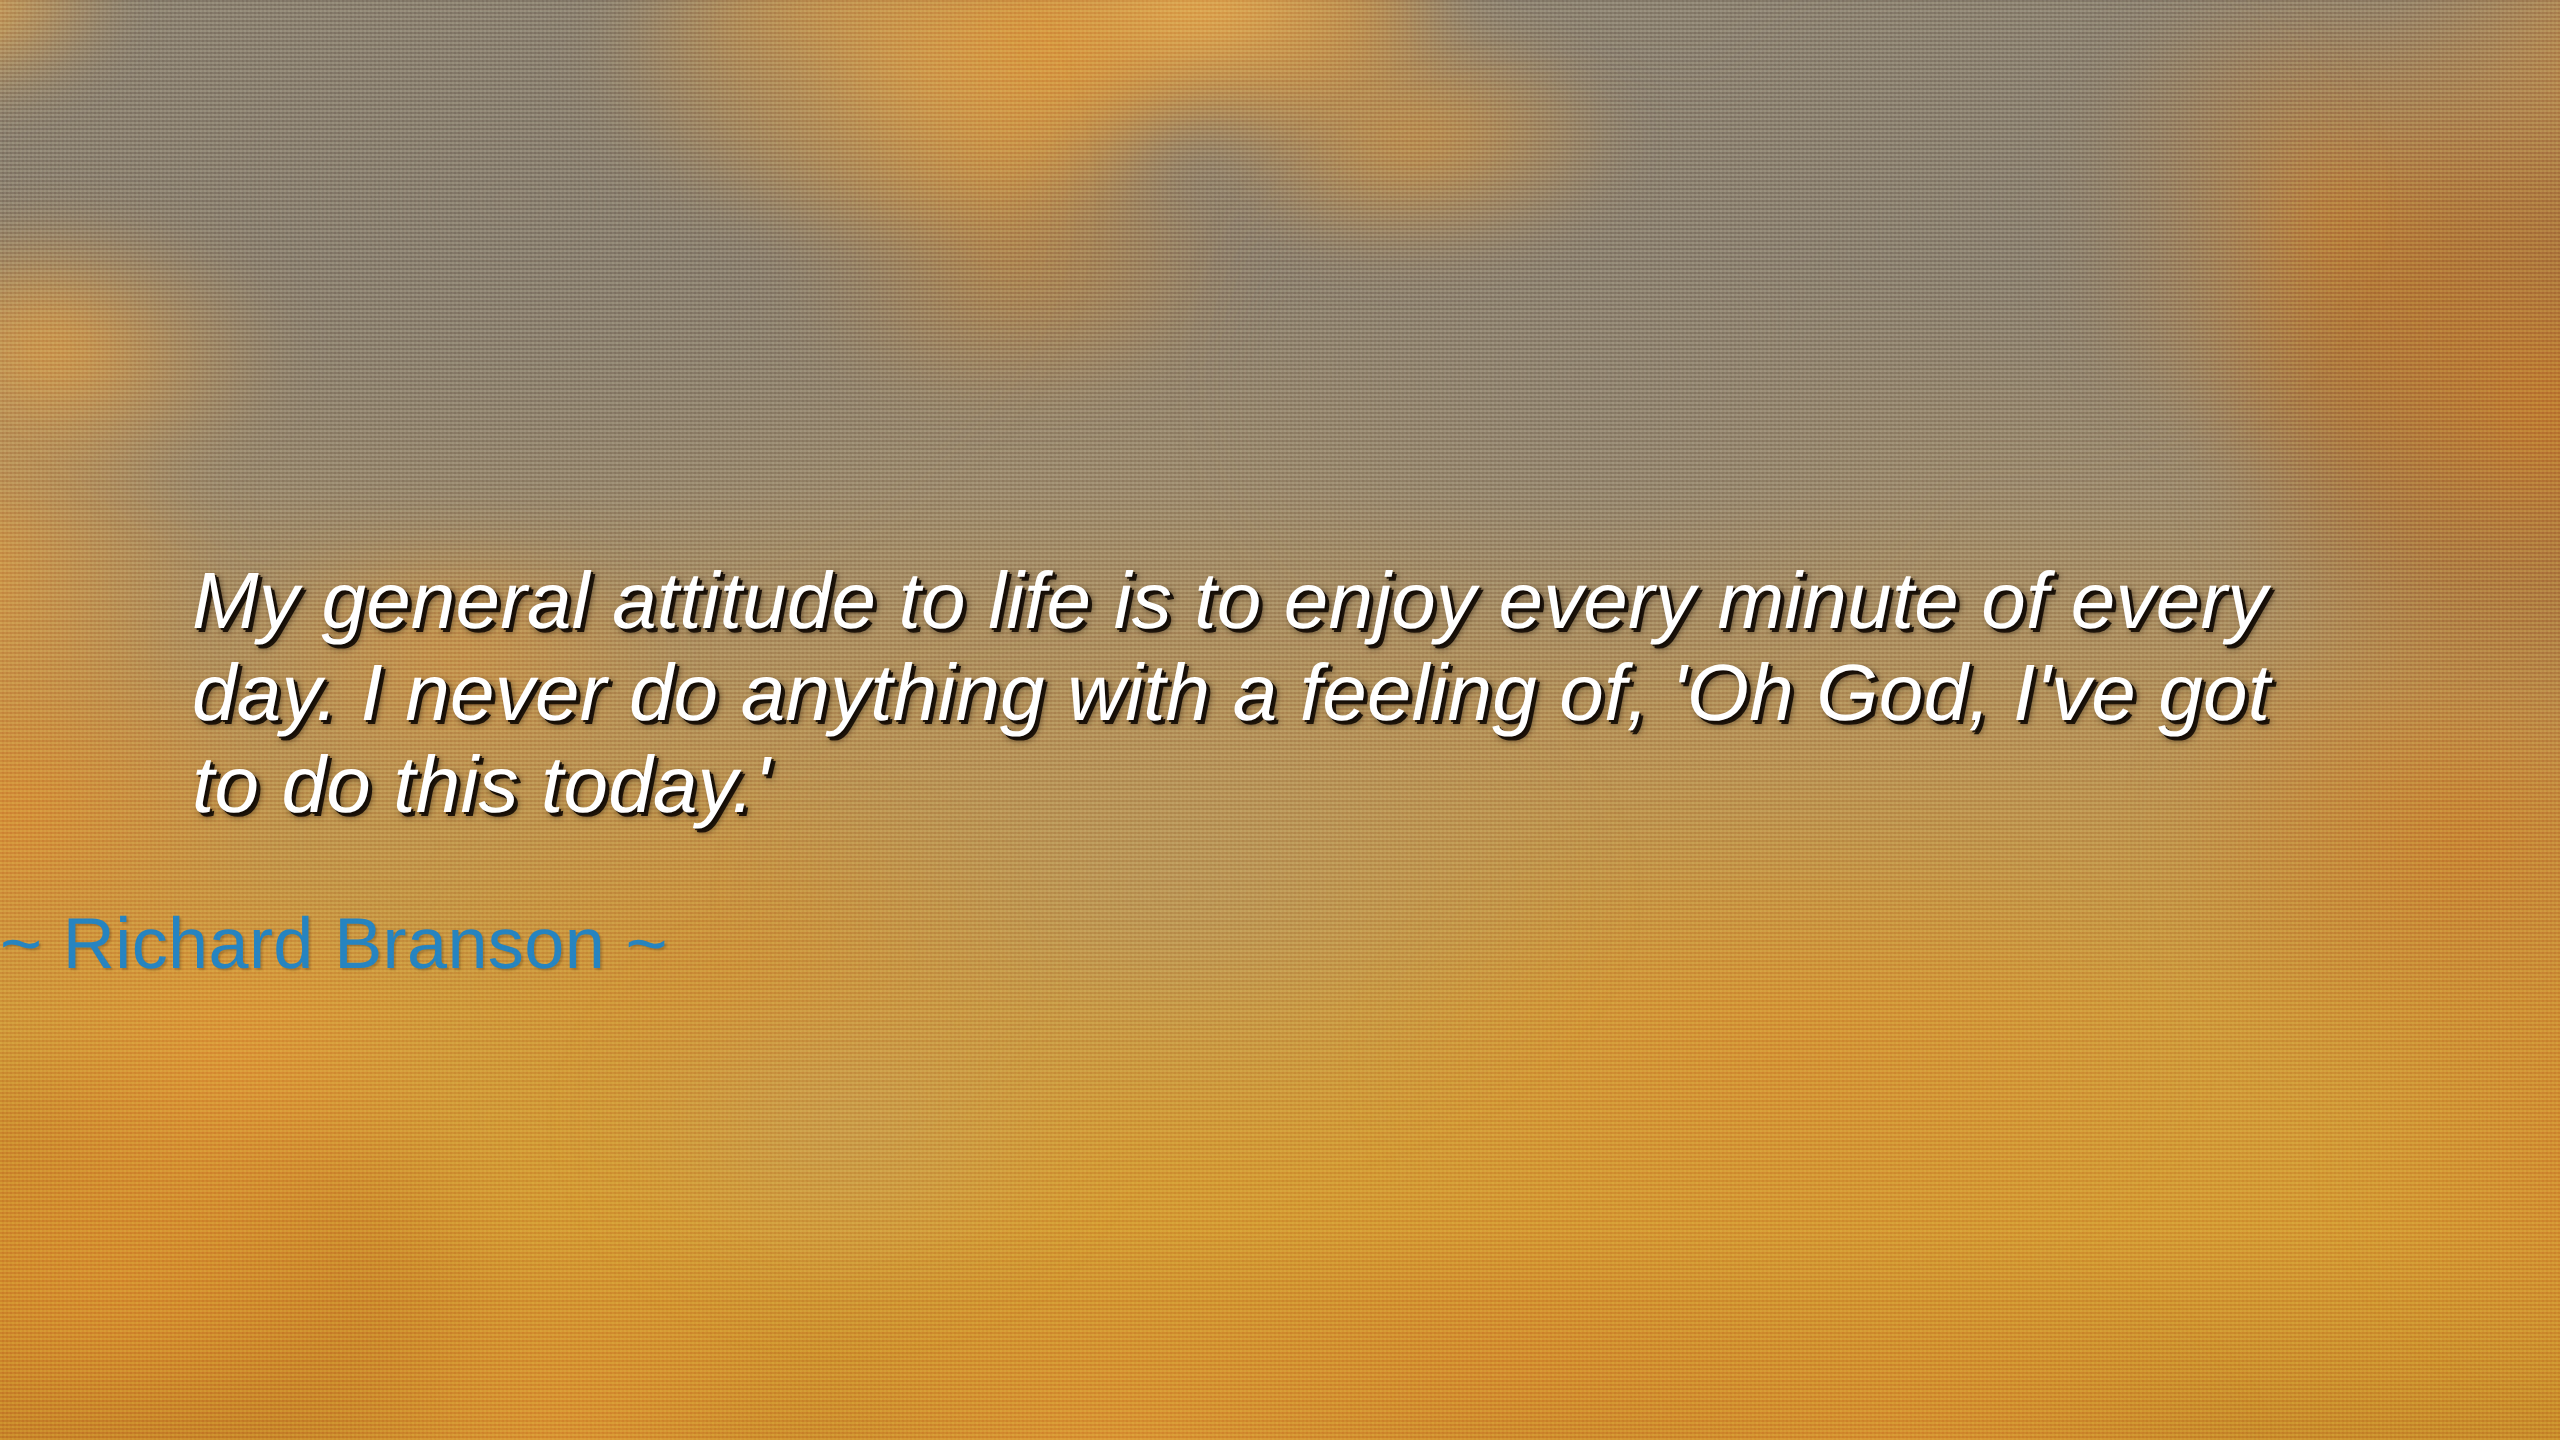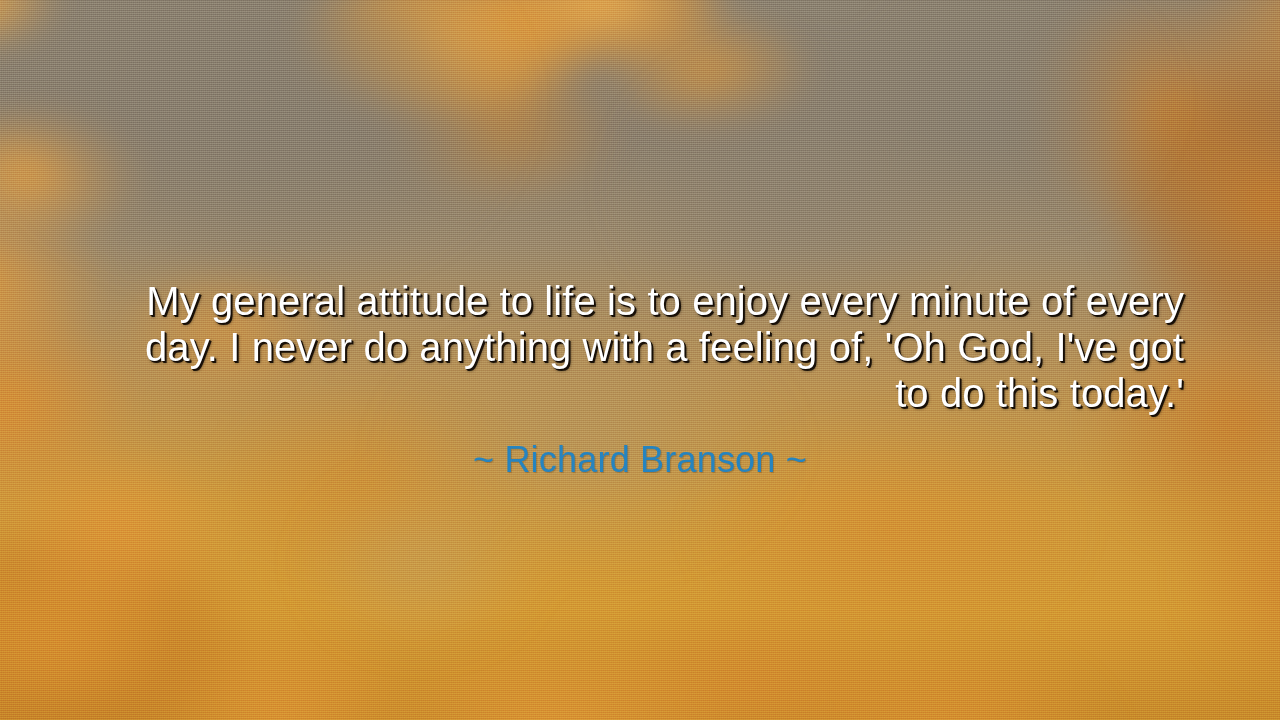--- a/index.html
+++ b/index.html
@@ -96,43 +96,44 @@
   .text-layer {
     position: absolute;
     inset: 0;
     display: flex;
     flex-direction: column;
     align-items: center;
     justify-content: flex-start;
   }
 
   .quote-text {
-    margin: 0;
+    margin: 12px;
     padding: 0 96px;
     width: 100%;
     box-sizing: border-box;
     margin-top: 278px;
-    text-align: right;
+    text-align: left;
     color: #ffffff;
     font-size: 40px;
     line-height: 46px;
     font-weight: 400;
     letter-spacing: .1px;
     text-shadow:
        2px 2px 0   rgba(20,12,5,.92),
        1px 1px 0   rgba(20,12,5,.85),
        2px 2px 3px rgba(20,12,5,.55);
     white-space: pre-line;
+    font-style: italic;
   }
 
   .attribution {
     margin: 0;
     margin-top: 23px;
     width: 100%;
-    text-align: center;
+    text-align: left;
     color: #2684c0;
     font-size: 36px;
     line-height: 42px;
     font-weight: 400;
     letter-spacing: .2px;
     text-shadow: 1px 1px 1px rgba(60,40,15,.25);
   }
 </style>
 </head>
 <body>

